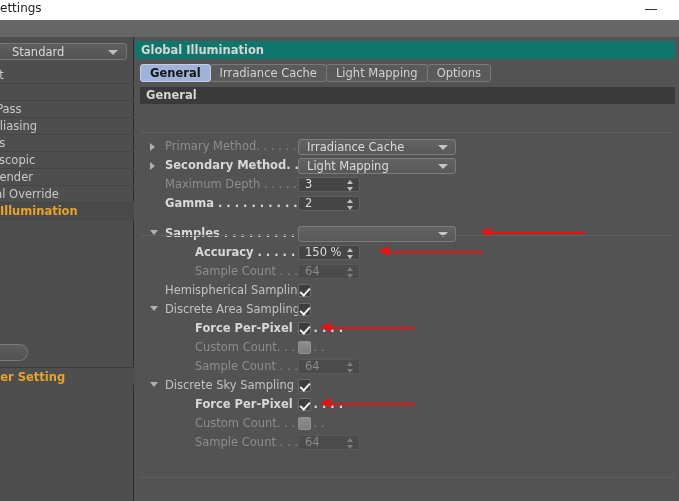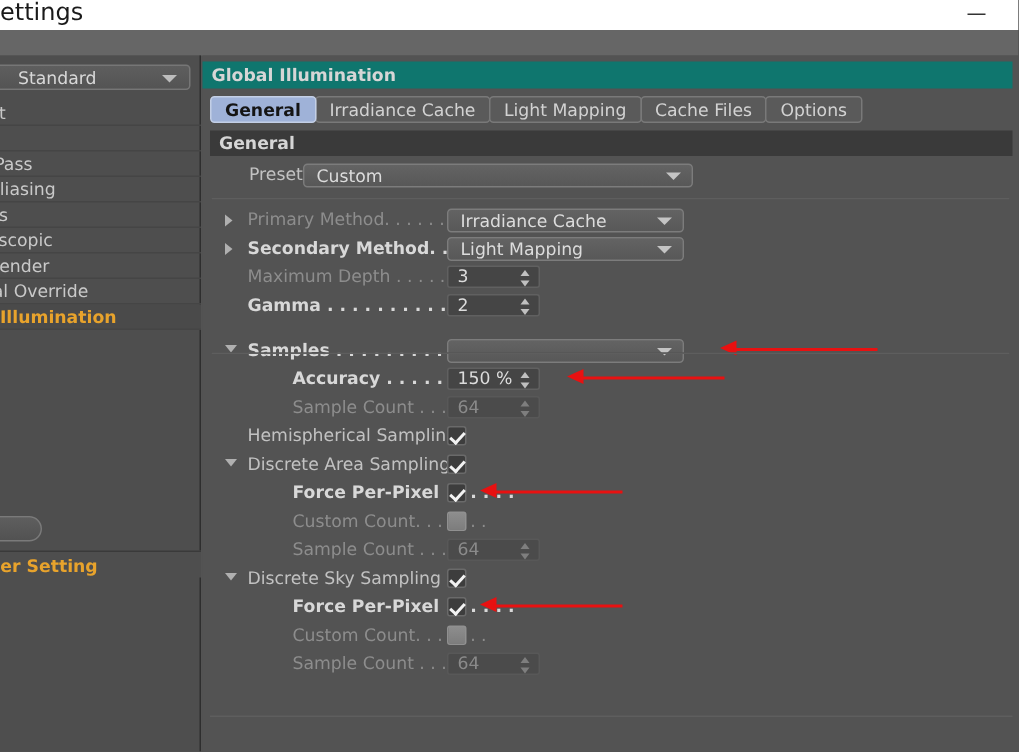--- a/index.html
+++ b/index.html
@@ -11,21 +11,21 @@
   }
   #root { position: relative; width: 679px; height: 501px; background: #535353; }
 
   
   .titlebar {
     position: absolute; left: 0; top: 0; width: 679px; height: 20px;
     background: #ffffff;
   }
   .titlebar .title {
     position: absolute; left: 0; top: 0px;
-    font-size: 16px; color: #1a1a1a; line-height: 16px;
+    font-size: 12px; color: #1a1a1a; line-height: 16px;
     white-space: nowrap;
   }
   .titlebar .minimize {
     position: absolute; right: 18px; top: 1px;
     width: 20px; height: 14px;
     color: #222; font-size: 13px; line-height: 14px; text-align: center;
   }
   .titlebar .minimize i {
     display: block; width: 12px; height: 1px; background: #333;
     margin: 8px auto 0 auto;
@@ -317,35 +317,27 @@
   <div class="panel">
 
     <div class="panel-header">
       <span>Global Illumination</span>
     </div>
 
     <div class="tabbar">
         <div class="tab active">General</div>
         <div class="tab">Irradiance Cache</div>
         <div class="tab">Light Mapping</div>
-        <div class="tab">Cache Files</div>
         <div class="tab">Options</div>
       </div>
 
     <div class="subhdr">
       <span>General</span>
     </div>
 
-    <div style="position:absolute;left:0;top:70px;width:544px;height:19px;">
-      <div class="rlabel" style="left:31px;">Preset</div>
-      <div class="dd" style="left:67px;width:260px;">
-        <span class="v">Custom</span>
-        <span class="caret"></span>
-      </div>
-    </div>
 
     <div class="divider" style="top:95px;"></div>
 
     <div class="rows" id="rows-container" style="top:100px;">
         <div class="row" style="position: absolute; top: 0px;">
           <div class="tri right"></div>
           <div class="rlabel dim" style="left: 30px;">Primary Method. . . . . . .</div>
           <div class="dd" style="left: 163px; width: 158px;">
             <span class="v">Irradiance Cache</span>
             <span class="caret"></span>

